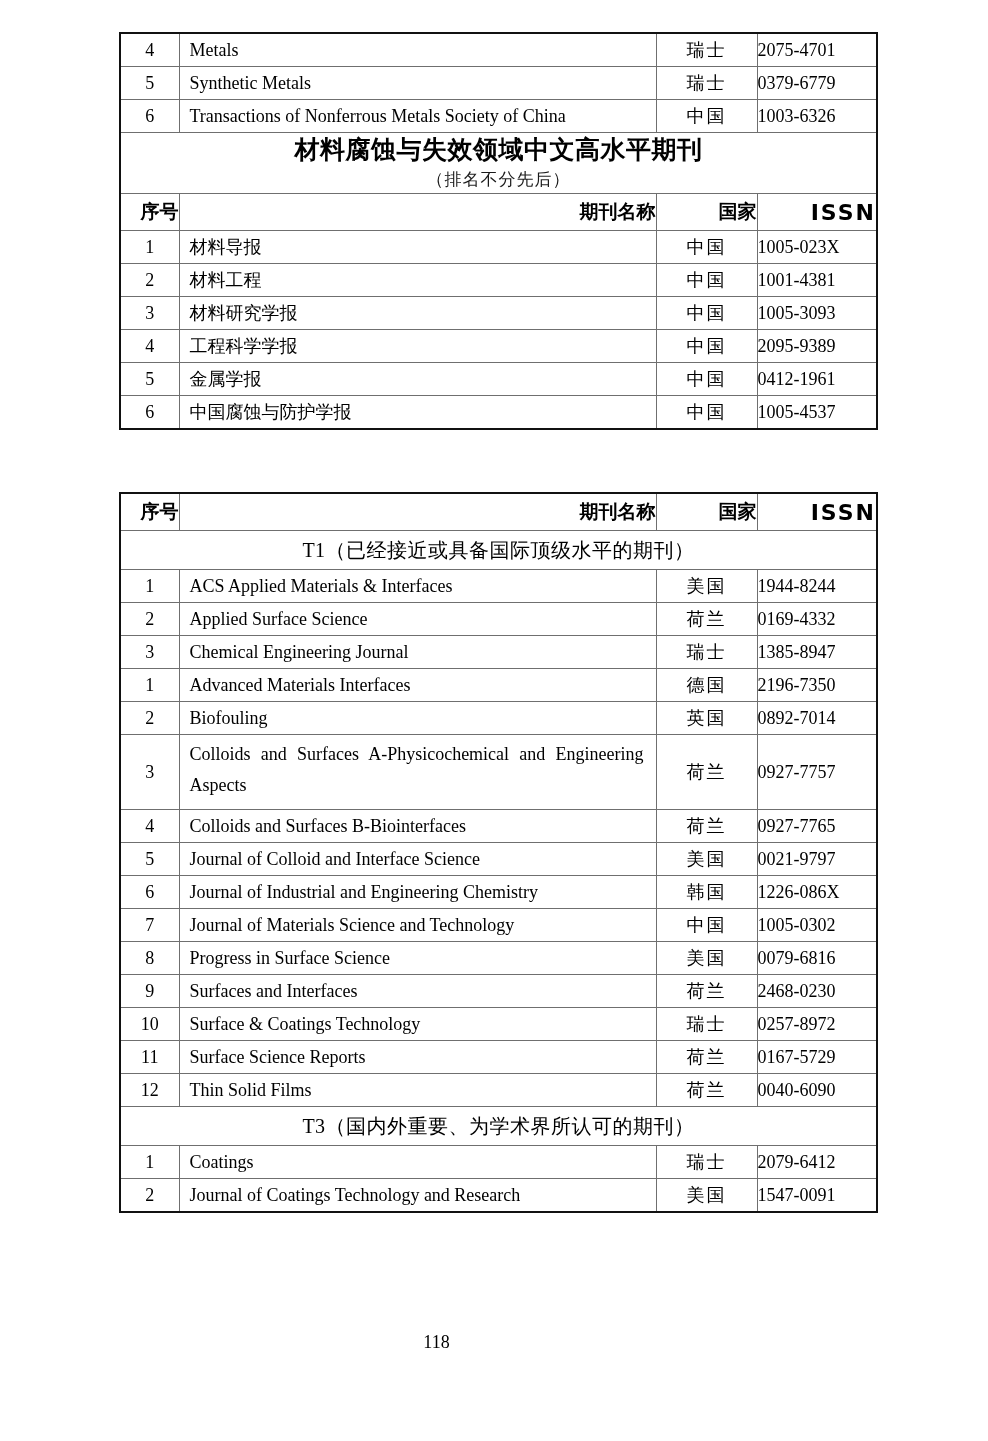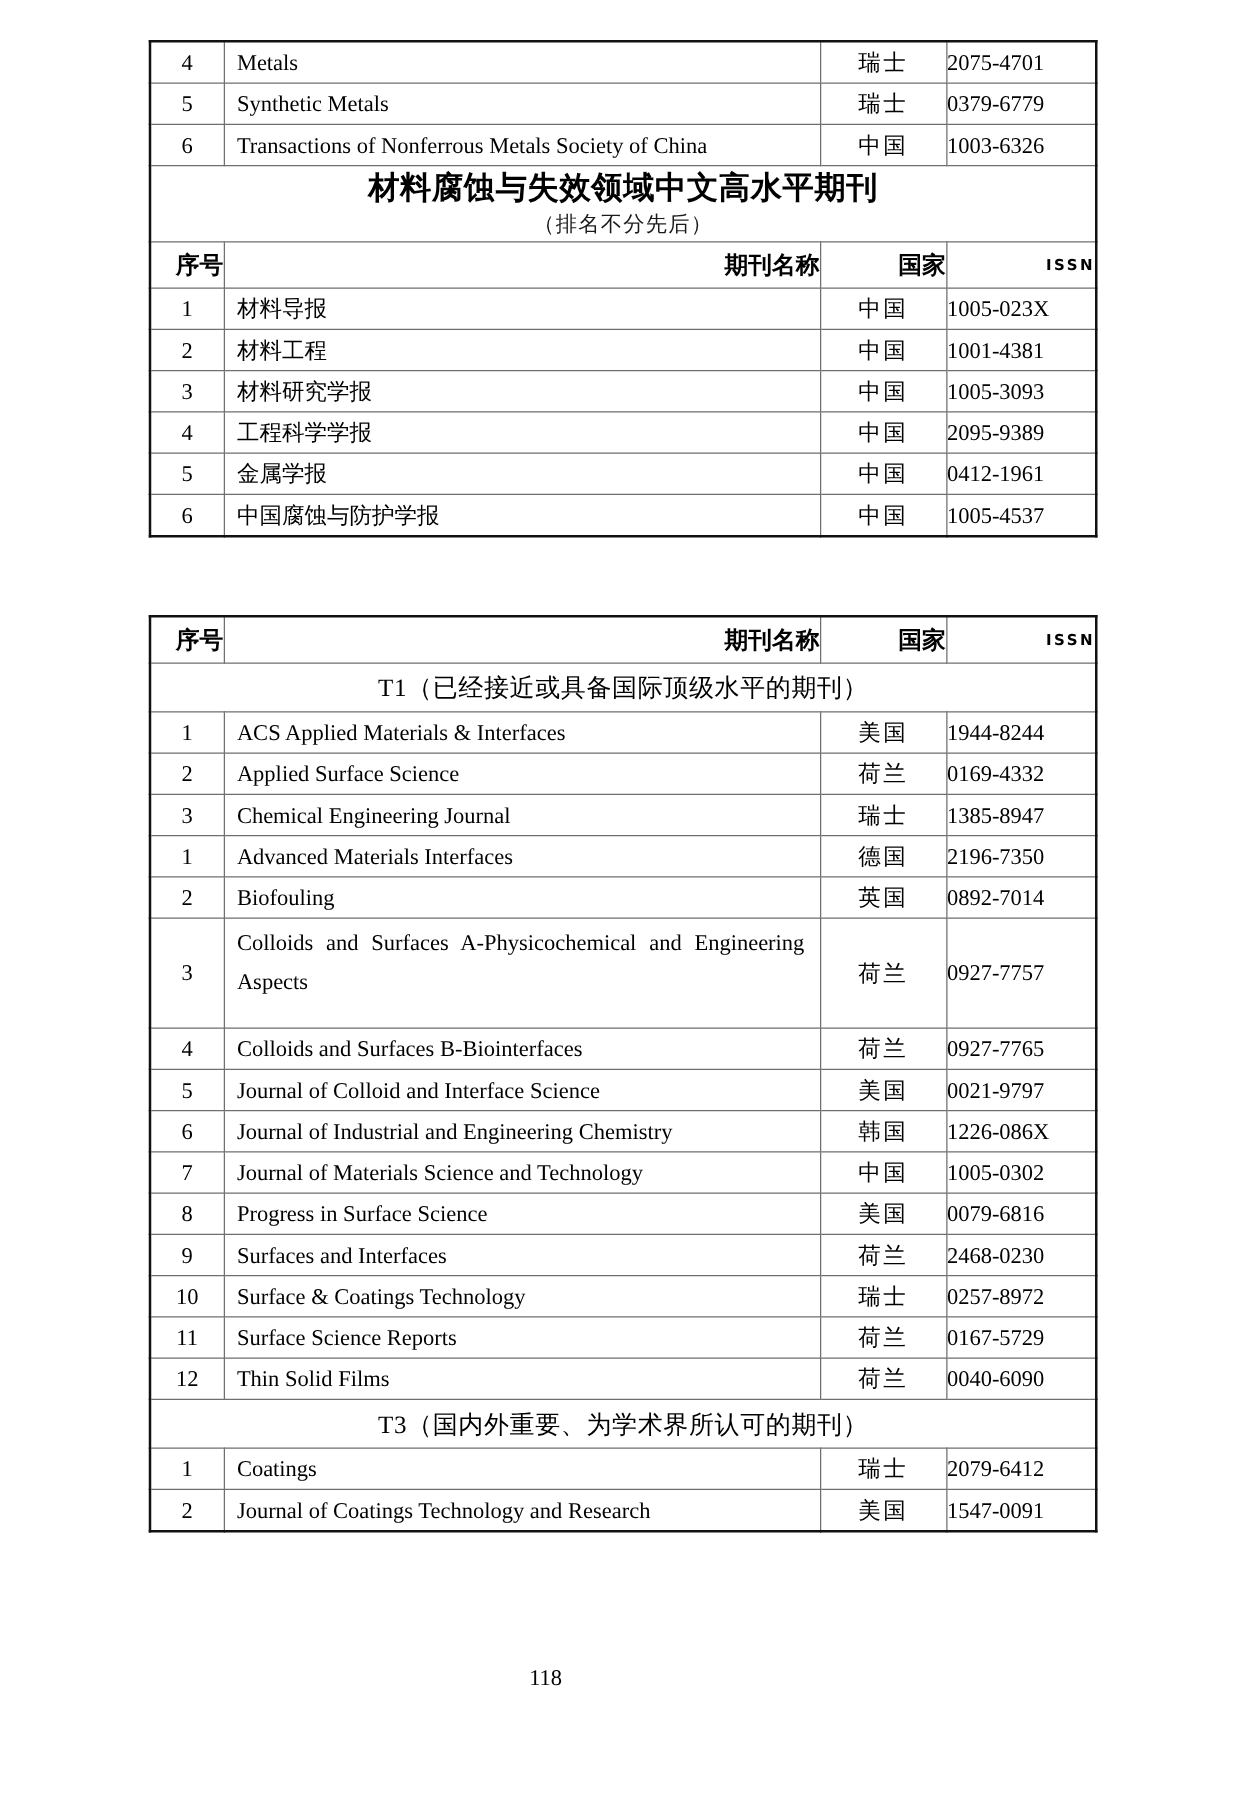--- a/index.html
+++ b/index.html
@@ -70,21 +70,21 @@
   
   .hdr td {
     height: 36px;
     text-align: right;
     font-family: "DejaVu Sans", "Liberation Sans", sans-serif;
     font-weight: 700;
     font-size: 19px;
     color: #000;
     padding-left: 16px;
   }
-  .hdr td.issn-h { letter-spacing: 2px; font-size: 12px; }
+  .hdr td.issn-h { letter-spacing: 2px; font-size: 22px; }
 
   
   .tier td {
     height: 38px;
     text-align: center;
     font-family: "Liberation Serif", "DejaVu Serif", serif;
     font-size: 20px;
     letter-spacing: 0.5px;
     color: #000;
     margin-top: 20px;
@@ -95,21 +95,21 @@
   .drow td.no   { text-align: center; }
   .drow td.name { text-align: left; padding: 0 8px 0 10px; }
   .drow td.ctry { text-align: center; letter-spacing: 2px; }
   .drow td.issn { text-align: left; }
 
   .drow.tall td { height: 64px; }
   .drow.tall td.name {
     text-align: justify;
     text-align-last: left;
     line-height: 31px;
-    padding: 3px 12px 20px 10px;
+    padding: 3px 12px 7px 10px;
     margin-left: 41px;
   }
 
   
   .pageno {
     position: absolute;
     left: 0;
     width: 873px;
     top: 1332px;
     text-align: center;

